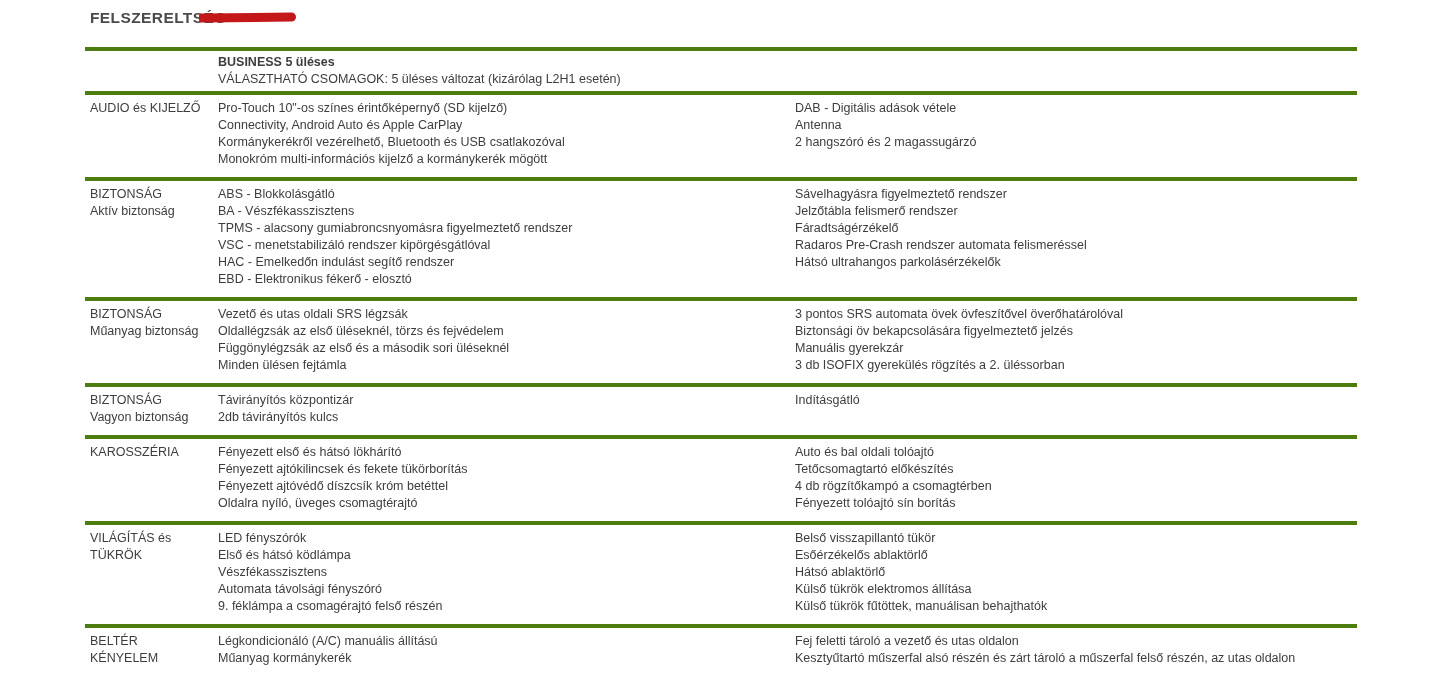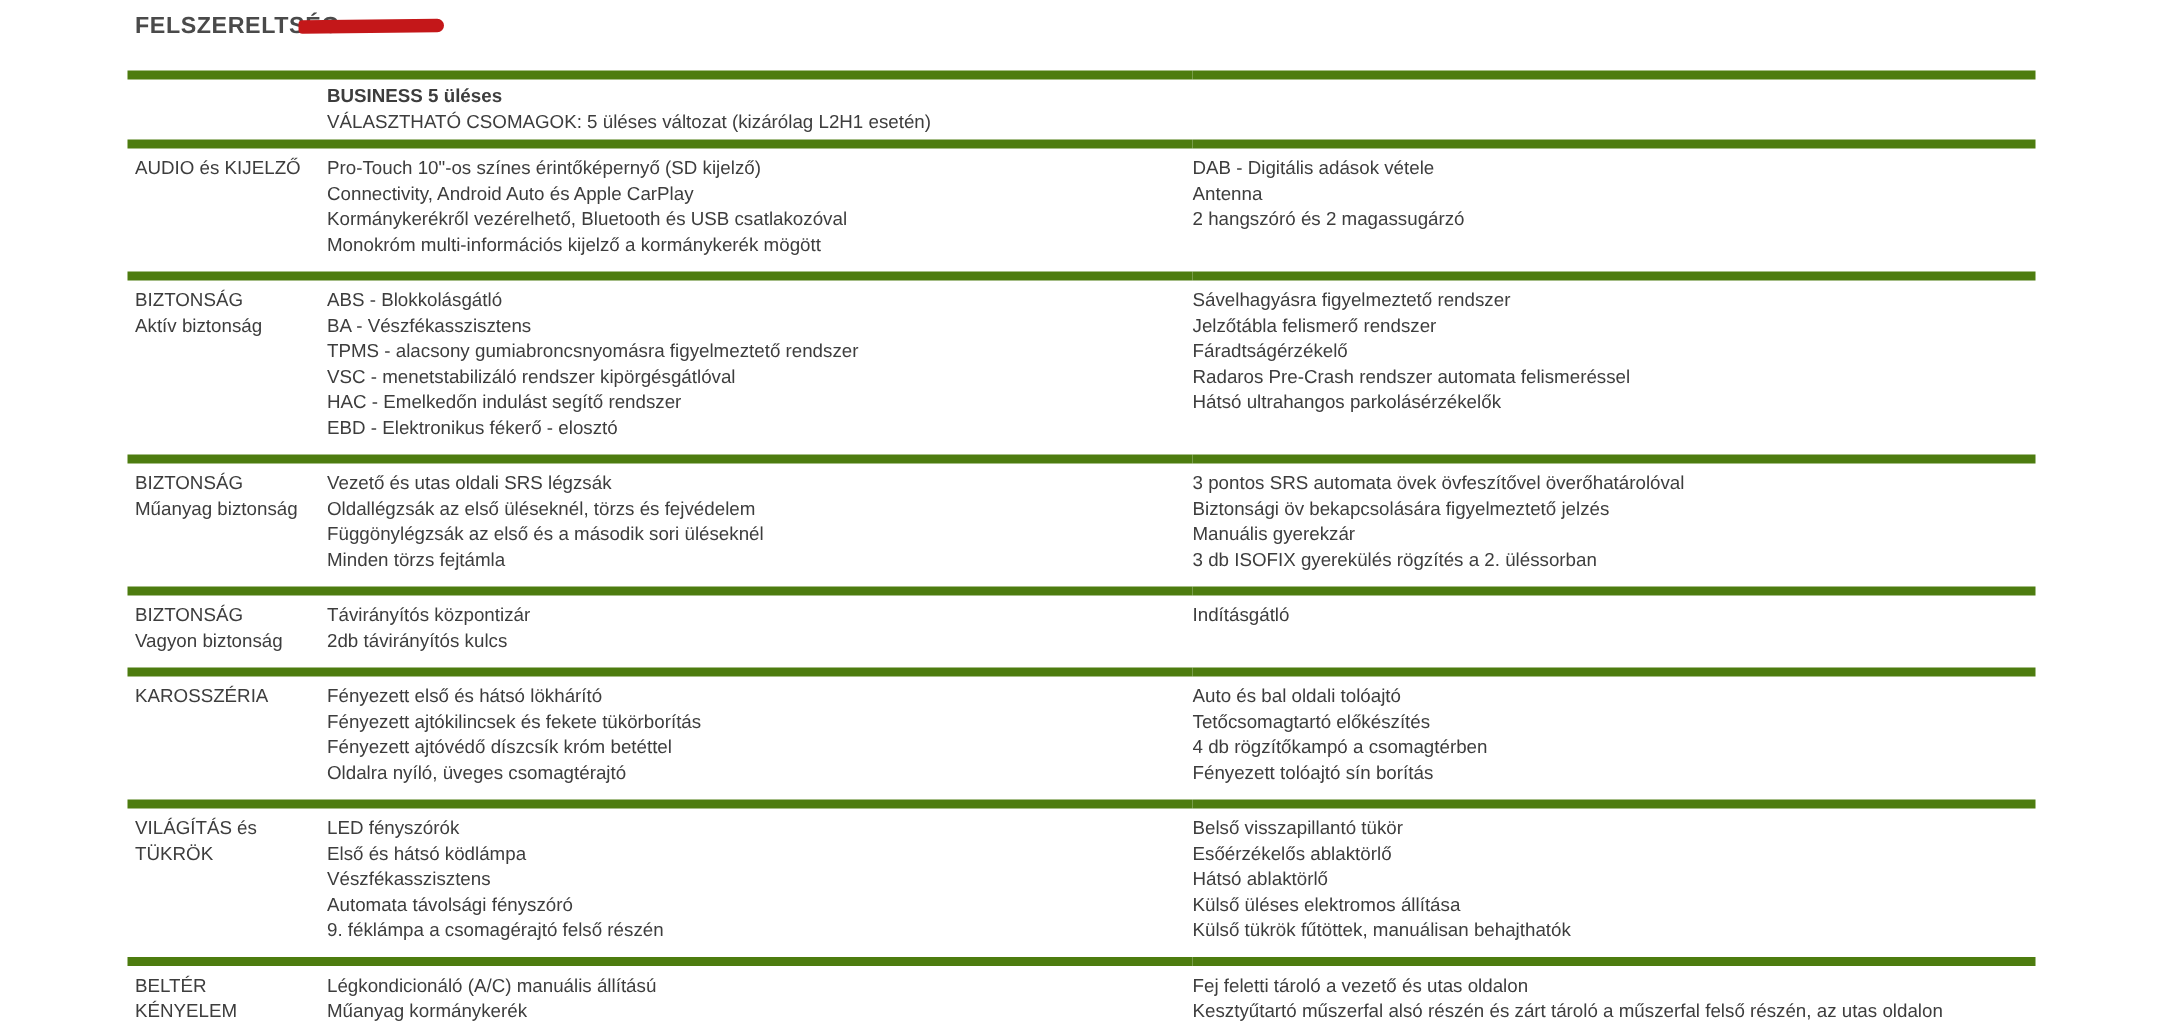--- a/index.html
+++ b/index.html
@@ -35,21 +35,21 @@
     border-radius: 3px 5px 5px 3px;
     transform: rotate(-0.6deg);
   }
   table.spec {
     width: 100%;
     border-collapse: collapse;
     table-layout: fixed;
   }
   td {
     vertical-align: top;
-    border-top: 6px solid #4d7c0f;
+    border-top: 4px solid #4d7c0f;
     font-size: 12.5px;
     line-height: 17px;
     padding-top: 5px;
     padding-bottom: 9px;
   }
   tr.header-row td { padding-top: 3px; padding-bottom: 3px; }
   col.c-cat  { width: 133px; }
   col.c-left { width: 577px; }
   td.cat { padding-left: 5px; padding-right: 8px; }
   td.right-col { padding-right: 4px; }
@@ -119,21 +119,21 @@
     </tr>
         <tr>
       <td class="cat">
             <div class="cat-line">BIZTONSÁG</div>
             <div class="cat-line">Műanyag biztonság</div>
           </td>
       <td>
             <div class="feature">Vezető és utas oldali SRS légzsák</div>
             <div class="feature">Oldallégzsák az első üléseknél, törzs és fejvédelem</div>
             <div class="feature">Függönylégzsák az első és a második sori üléseknél</div>
-            <div class="feature">Minden törzs fejtámla</div>
+            <div class="feature">Minden ülésen fejtámla</div>
           </td>
       <td class="right-col">
             <div class="feature">3 pontos SRS automata övek övfeszítővel överőhatárolóval</div>
             <div class="feature">Biztonsági öv bekapcsolására figyelmeztető jelzés</div>
             <div class="feature">Manuális gyerekzár</div>
             <div class="feature">3 db ISOFIX gyerekülés rögzítés a 2. üléssorban</div>
           </td>
     </tr>
         <tr>
       <td class="cat">
@@ -174,21 +174,21 @@
             <div class="feature">LED fényszórók</div>
             <div class="feature">Első és hátsó ködlámpa</div>
             <div class="feature">Vészfékasszisztens</div>
             <div class="feature">Automata távolsági fényszóró</div>
             <div class="feature">9. féklámpa a csomagérajtó felső részén</div>
           </td>
       <td class="right-col">
             <div class="feature">Belső visszapillantó tükör</div>
             <div class="feature">Esőérzékelős ablaktörlő</div>
             <div class="feature">Hátsó ablaktörlő</div>
-            <div class="feature">Külső üléses elektromos állítása</div>
+            <div class="feature">Külső tükrök elektromos állítása</div>
             <div class="feature">Külső tükrök fűtöttek, manuálisan behajthatók</div>
           </td>
     </tr>
         <tr>
       <td class="cat">
             <div class="cat-line">BELTÉR</div>
             <div class="cat-line">KÉNYELEM</div>
           </td>
       <td>
             <div class="feature">Légkondicionáló (A/C) manuális állítású</div>

